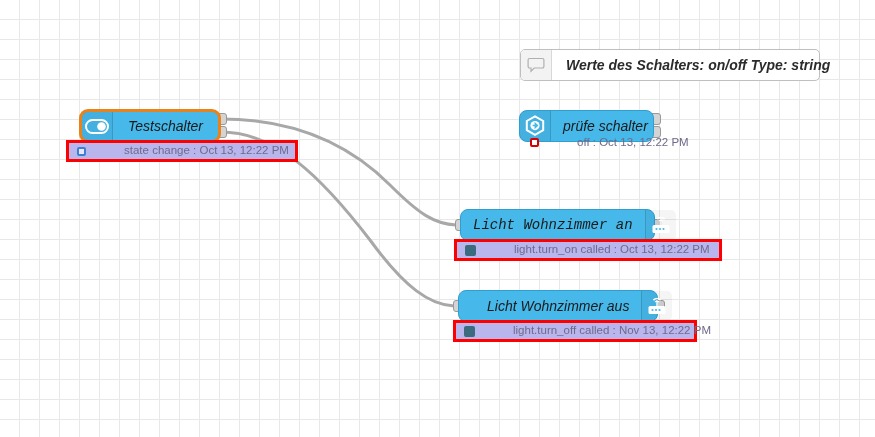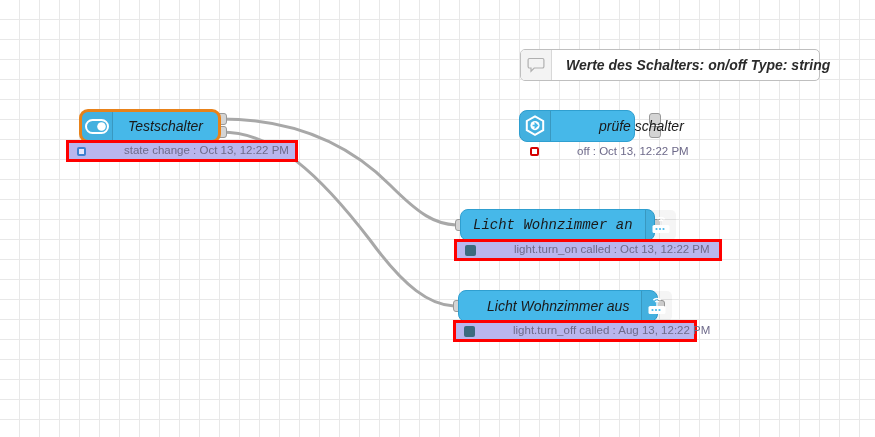--- a/index.html
+++ b/index.html
@@ -206,34 +206,34 @@
     <div class="node-label">Testschalter</div>
   </div>
   <div class="port" style="left:215px; top:113px;"></div>
   <div class="port" style="left:215px; top:126px;"></div>
 
   <div class="status highlight" style="left:66px; top:140px; width:232px;">
     <span class="status-icon ring-blue"></span>
     <span class="status-text">state change : Oct 13, 12:22 PM</span>
   </div>
 
-  <div class="node" style="left:519px; top:110px; width:116px;gap:36px;">
+  <div class="node" style="left:519px; top:110px; width:135px;">
     <div class="node-icon-box">
       <svg width="22" height="22" viewBox="0 0 22 22" aria-hidden="true">
         <path d="M11 1.4 L19.2 6.0 V15.2 L11 19.8 L2.8 15.2 V6.0 Z" fill="none" stroke="#ffffff" stroke-width="2"></path>
         <circle cx="11" cy="10.6" r="4.6" fill="#ffffff"></circle>
         <path d="M8.6 10.6 H13.0 M11.3 8.6 L13.4 10.6 L11.3 12.6 Z" stroke="#46b8e9" stroke-width="1.5" fill="#46b8e9"></path>
       </svg>
     </div>
     <div class="node-label">prüfe schalter</div>
   </div>
   <div class="port" style="left:649px; top:113px;"></div>
   <div class="port" style="left:649px; top:126px;"></div>
 
-  <div class="status" style="left:524px; top:142px; width:200px;">
+  <div class="status" style="left:524px; top:133px; width:200px;">
     <span class="status-icon ring-red"></span>
     <span class="status-text">off : Oct 13, 12:22 PM</span>
   </div>
 
   <div class="node" style="left:460px; top:209px; width:195px;font-family:Liberation Mono, monospace;">
     <div class="node-label">Licht Wohnzimmer an</div>
     <div class="node-icon-box right">
       <svg width="24" height="22" viewBox="0 0 24 22" aria-hidden="true">
         <rect x="3.5" y="11" width="17" height="8" rx="1.6" fill="#ffffff"></rect>
         <circle cx="7.5" cy="15" r="1.1" fill="#46b8e9"></circle>
@@ -265,16 +265,16 @@
         <path d="M8.4 5.1 A5.2 5.2 0 0 1 15.6 5.1" fill="none" stroke="#ffffff" stroke-width="1.6"></path>
         <path d="M10.2 7.0 A2.6 2.6 0 0 1 13.8 7.0" fill="none" stroke="#ffffff" stroke-width="1.4"></path>
       </svg>
     </div>
   </div>
   <div class="port" style="left:453px; top:300px;"></div>
   <div class="port" style="left:653px; top:300px;"></div>
 
   <div class="status highlight" style="left:453px; top:320px; width:244px;">
     <span class="status-icon dot-slate"></span>
-    <span class="status-text">light.turn_off called : Aug 13, 12:22 PM</span>
+    <span class="status-text">light.turn_off called : Nov 13, 12:22 PM</span>
   </div>
 
 </div>
 
 </body></html>

